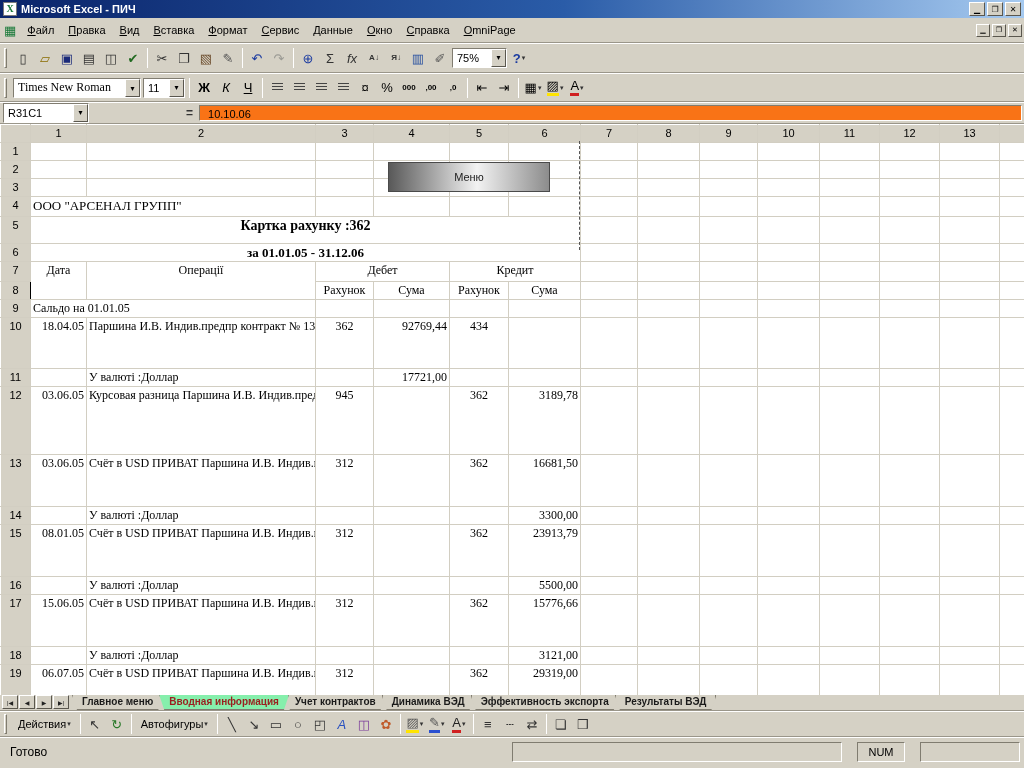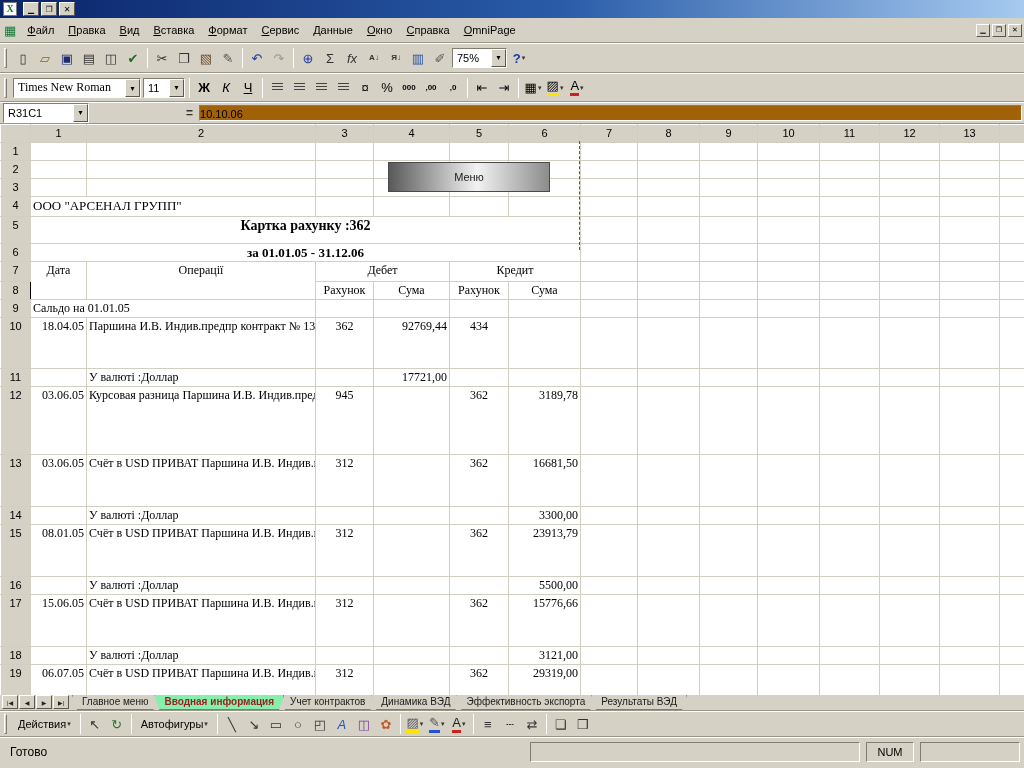--- a/index.html
+++ b/index.html
@@ -40,21 +40,21 @@
   .combo.zoom { width:55px; }
   .b { font-weight:bold; } .i { font-style:italic; } .u { text-decoration:underline; }
   .bars { width:11px; height:9px; background:repeating-linear-gradient(to bottom,#444 0 1px,transparent 1px 3px); }
   .colorbar { display:inline-block; line-height:1; padding-bottom:1px; }
 
   
   .formulabar { height:22px; display:flex; align-items:center; padding:1px 2px; border-top:1px solid #fff; border-bottom:1px solid #9a968a; }
   .namebox { width:86px; }
   .fxgap { width:90px; }
   .eq { font-weight:bold; font-size:12px; color:#333; padding:0 6px; }
-  .fx-field { flex:1; height:16px; background:#a16207; border:1px solid; border-color:#807c70 #fff #fff #807c70; padding:1px 0; line-height:15px; }
+  .fx-field { flex:1; height:16px; background:#f97316; border:1px solid; border-color:#807c70 #fff #fff #807c70; padding:1px 8px; line-height:15px; }
 
   
   .gridwrap { position:relative; height:571px; overflow:hidden; background:#fff; }
   table.sheet { border-collapse:collapse; table-layout:fixed; width:1024px; font-family:"Liberation Serif",serif; font-size:12px; background:#fff; }
   table.sheet td { overflow:hidden; white-space:nowrap; padding:0 2px; vertical-align:top; line-height:17px; border-right:1px solid #d2cec2; border-bottom:1px solid #d2cec2; }
   td.ch, td.rh { background:#d5d1c5; font-family:"Liberation Sans",sans-serif; font-size:11px; text-align:center; vertical-align:middle; border:1px solid; border-color:#fff #807c70 #807c70 #fff; padding:0; line-height:normal; }
   td.k { border-right:1px solid #000; border-bottom:1px solid #000; }
   td.kl { border-left:1px solid #000; }
   td.kt { border-top:1px solid #000; }
   td.hc { text-align:center; vertical-align:middle; }
@@ -66,42 +66,43 @@
   td.acc { text-align:center;margin-top:31px; }
   td.sum { text-align:right; padding-right:4px; }
   .menu-obj { position:absolute; left:388px; top:38px; width:162px; height:30px; background:linear-gradient(to right,#595959,#f2f2f2 55%,#8c8c8c); border:1px solid #4a4a4a; display:flex; align-items:center; justify-content:center; font-family:"Liberation Sans",sans-serif; font-size:11px; color:#222; }
   .pagebreak { position:absolute; left:579px; top:17px; height:109px; border-left:1px dashed #555; }
 
   
   .tabsbar { height:16px; display:flex; align-items:flex-start; background:#d5d1c5; border-bottom:1px solid #9a968a; padding-left:2px; }
   .tabnav { width:16px; height:14px; background:#d5d1c5; border:1px solid; border-color:#fff #5a574e #5a574e #fff; display:inline-flex; align-items:center; justify-content:center; margin-right:1px; color:#222; }
   .nf::after{content:"|◀"; font-size:6px;} .np::after{content:"◀"; font-size:6px;}
   .nn::after{content:"▶"; font-size:6px;} .nl::after{content:"▶|"; font-size:6px;}
-  .tab { height:15px; padding:1px 9px 0 9px; font-size:10px; background:#d5d1c5; color:#1a1a1a; border:1px solid #807c70; border-top:none; margin-left:-4px; clip-path:polygon(0 0,100% 0,calc(100% - 5px) 100%,5px 100%); white-space:nowrap; }
+  .tab { height:15px; padding:1px 9px 0 9px; font-size:10px; background:#d5d1c5; color:#1a1a1a; border:1px solid #807c70; border-top:none; margin-left:-4px; clip-path:polygon(0 0,100% 0,calc(100% - 5px) 100%,5px 100%); white-space:nowrap;font-weight:bold; }
   .tab.active { background:#86efac; color:#9a1f1f; font-weight:bold; z-index:2; position:relative; }
 
   
   .drawbar { height:26px; display:flex; align-items:center; padding:0 2px; border-top:1px solid #fff; border-bottom:1px solid #9a968a; }
   .menu-btn { display:inline-flex; align-items:center; padding:2px 6px; white-space:nowrap; }
 
   
   .statusbar { height:31px; display:flex; align-items:center; padding:3px 4px 6px 4px; border-top:1px solid #fff; }
   .ready { flex:1; font-size:12px; padding-left:6px; }
-  .panel { height:20px; border:1px solid; border-color:#807c70 #fff #fff #807c70; margin-left:6px; display:inline-flex; align-items:center; justify-content:center; }
+  .panel { height:20px; border:1px solid; border-color:#807c70 #fff #fff #807c70; margin-left:15px; display:inline-flex; align-items:center; justify-content:center; }
   .panel.long { width:330px; }
   .panel.num { width:48px; font-size:11px; }
   .panel.tail { width:100px; }
 </style>
 </head>
 <body>
 
 <div class="window">
 
   <div class="titlebar">
     <span class="app-icon">X</span>
+    <span class="tb-title">Microsoft Excel - ПИЧ</span>
     <span class="winbtn btn-min"></span>
     <span class="winbtn btn-restore"></span>
     <span class="winbtn btn-close"></span>
   </div>
 
   <div class="menubar">
     <span class="book-icon">▦</span>
     <span id="menu-items" style="display:flex;">
         <span class="menu-item">Файл</span>
         <span class="menu-item">Правка</span>

